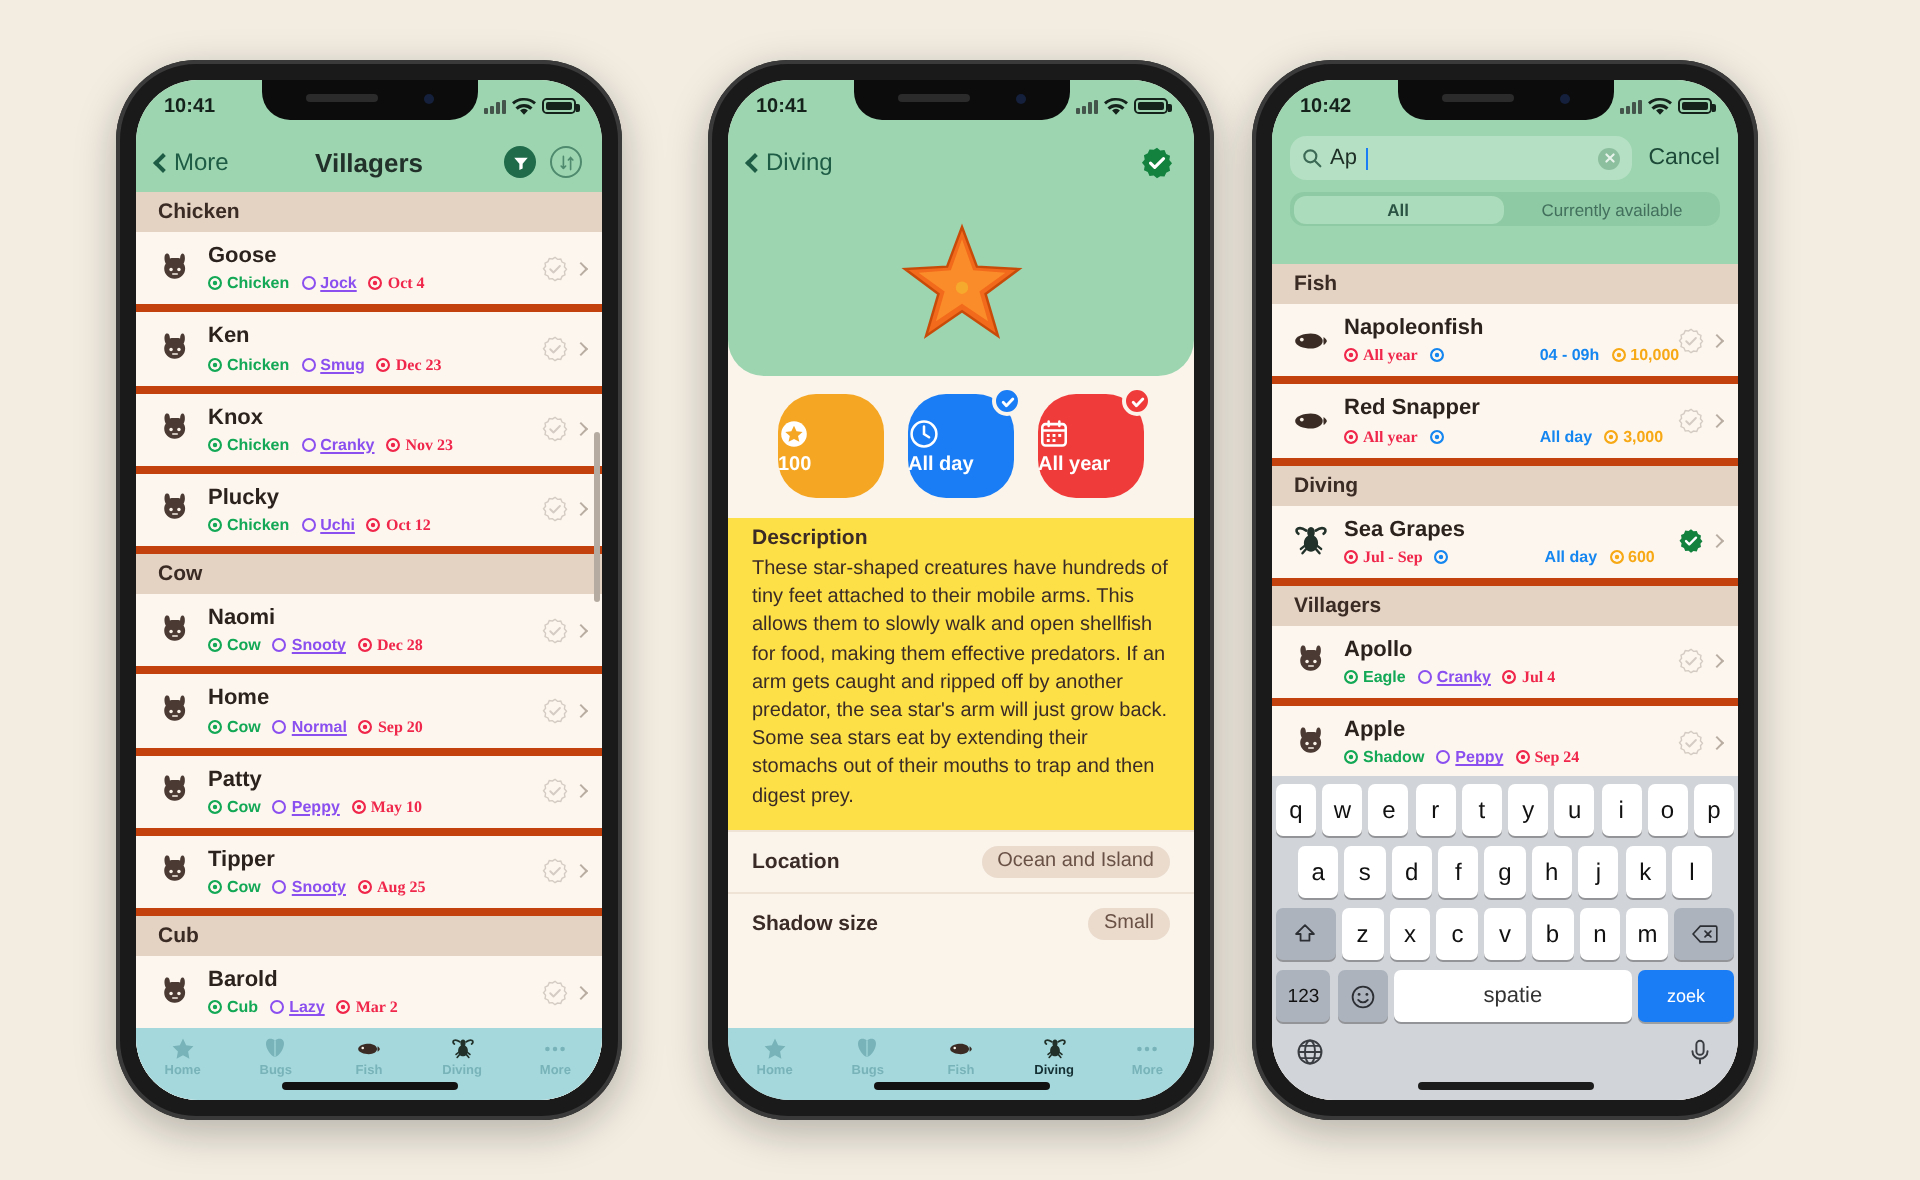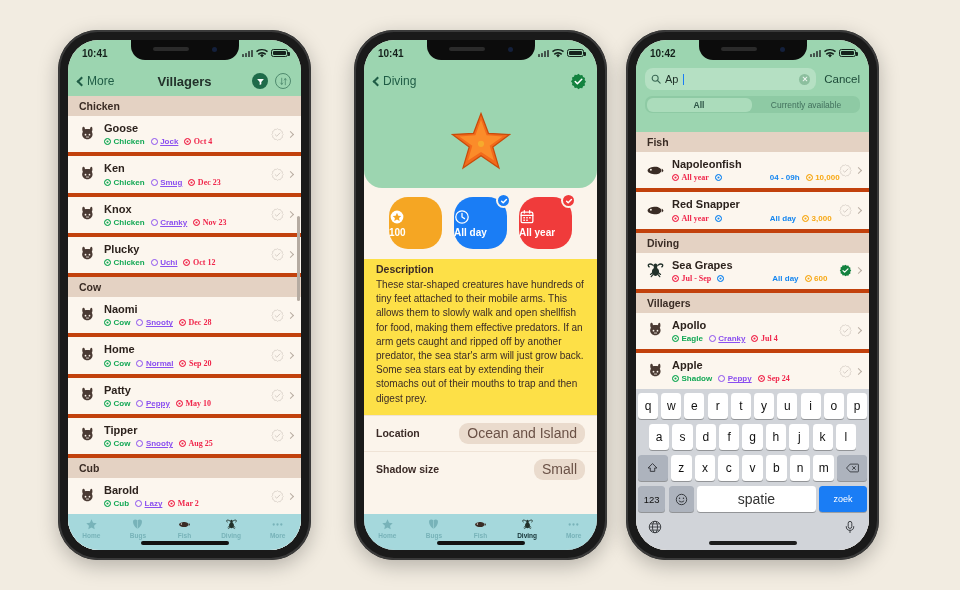--- a/index.html
+++ b/index.html
@@ -156,21 +156,21 @@
     background:#fde047; padding: 4px 12px 9px;
   }
   .sect h4 { font-size:10.5px; font-weight:bold; color:#3b2b27; margin-bottom:3px; }
   .sect p { font-size:10px; line-height:1.42; color:#3b2b27; }
   .kvrow {
     display:flex; align-items:center; justify-content:space-between;
     padding:7px 12px; background:#fbf4eb; border-top:1px solid #efe3d6;
   }
   .kvrow .k { font-size:10.5px; font-weight:bold; color:#3b2b27; }
   .kvrow .v {
-    font-size:14px; color:#6a5146; background:#eadbcd;
+    font-size:10px; color:#6a5146; background:#eadbcd;
     padding:2.5px 8px; border-radius:9px;
   }
 
   
   .searchbar { background:#9cd5b0; padding: 2px 9px 19px; }
   .srow { display:flex; align-items:center; gap:8px; }
   .sfield {
     flex:1; height:22px; background:#b5e0c3; border-radius:8px;
     display:flex; align-items:center; gap:4px; padding:0 6px;
   }
@@ -194,21 +194,21 @@
   .key {
     background:#fff; border-radius:3.5px; height:26px; flex:1;
     display:flex; align-items:center; justify-content:center;
     font-size:12px; color:#111; box-shadow:0 1px 0 rgba(0,0,0,.3); cursor:pointer;
   }
   .krow.r2 { padding: 0 11px; }
   .key.wide { flex:1.45; background:#adb3bd; }
   .key.wide svg { width:13px; height:12px; }
   .key.num { flex:1.2; background:#adb3bd; font-size:9.5px; }
   .key.emoji { flex:1.1; background:#adb3bd; }
-  .key.space { flex:5.2; font-size:14px; color:#333; }
+  .key.space { flex:5.2; font-size:11px; color:#333; }
   .key.go { flex:2.1; background:#1a7df5; color:#fff; font-size:9px; box-shadow:0 1px 0 rgba(0,0,0,.25); }
   .kbot { display:flex; align-items:center; justify-content:space-between; padding:3px 10px 12px; }
   .kbot svg { width:14px; height:14px; fill:#3a3d42; }
 </style>
 </head>
 <body>
 
 <div class="stage">
 
   <div class="phone p1">

